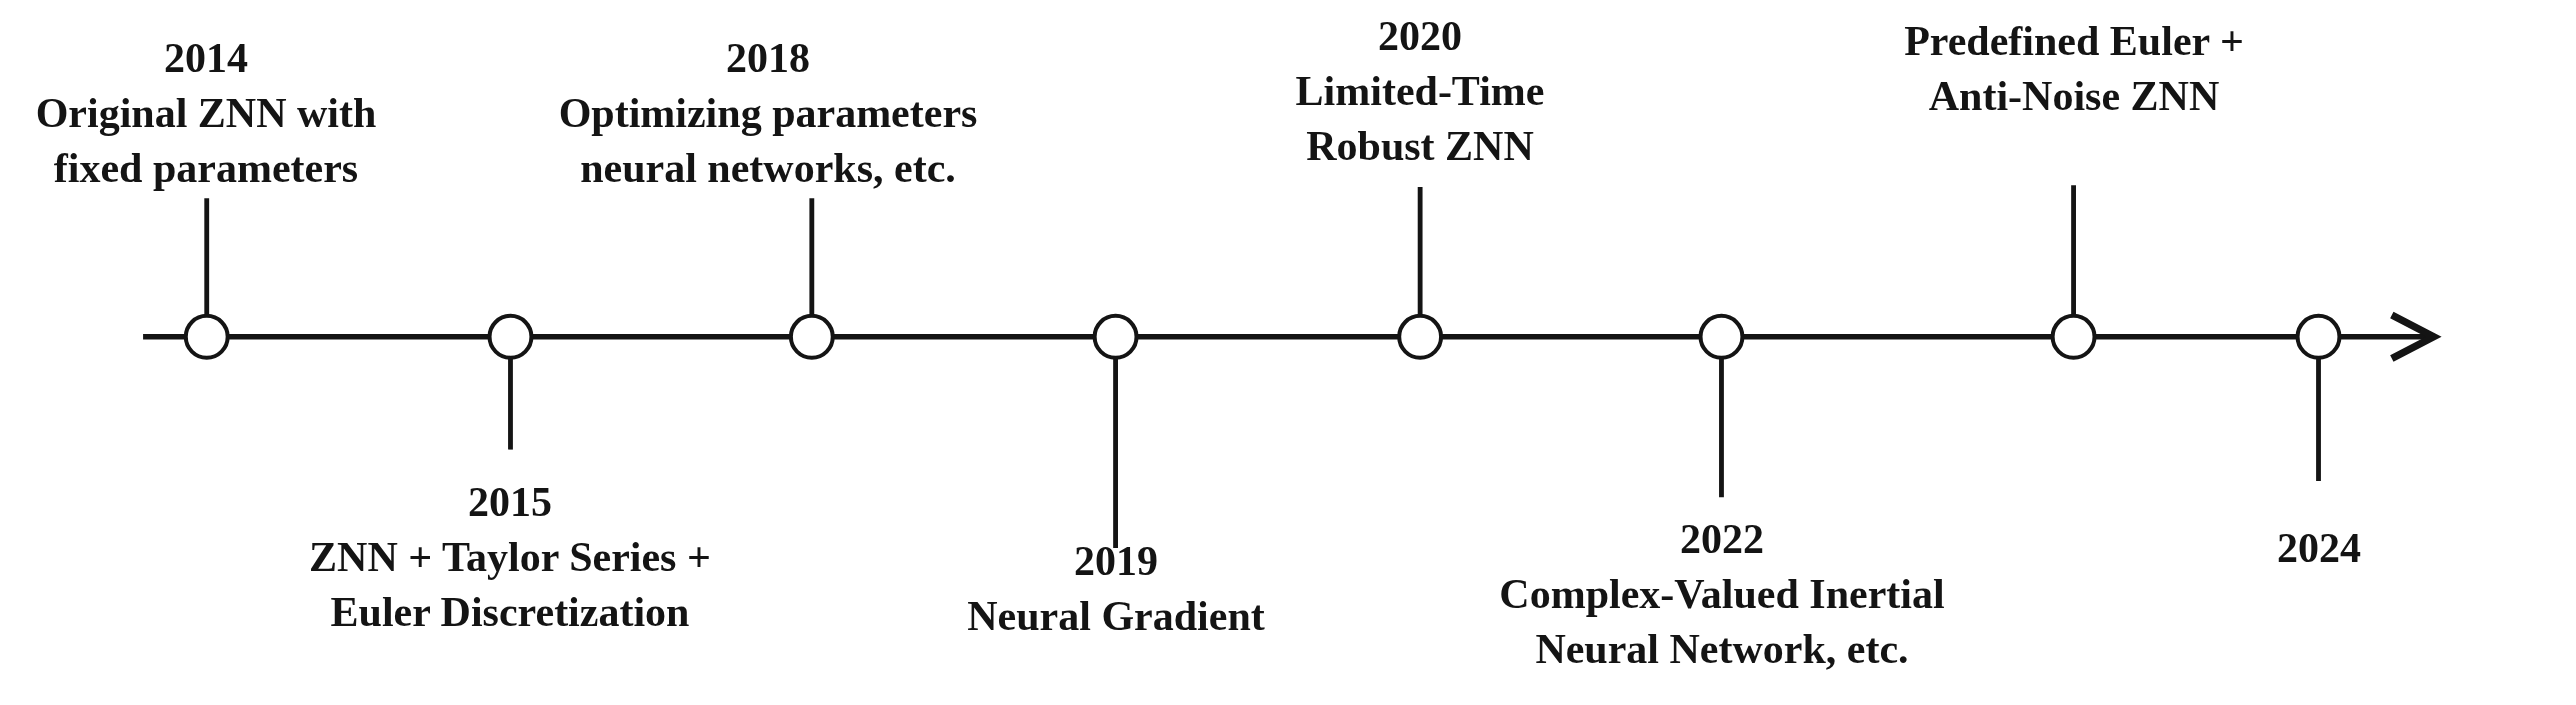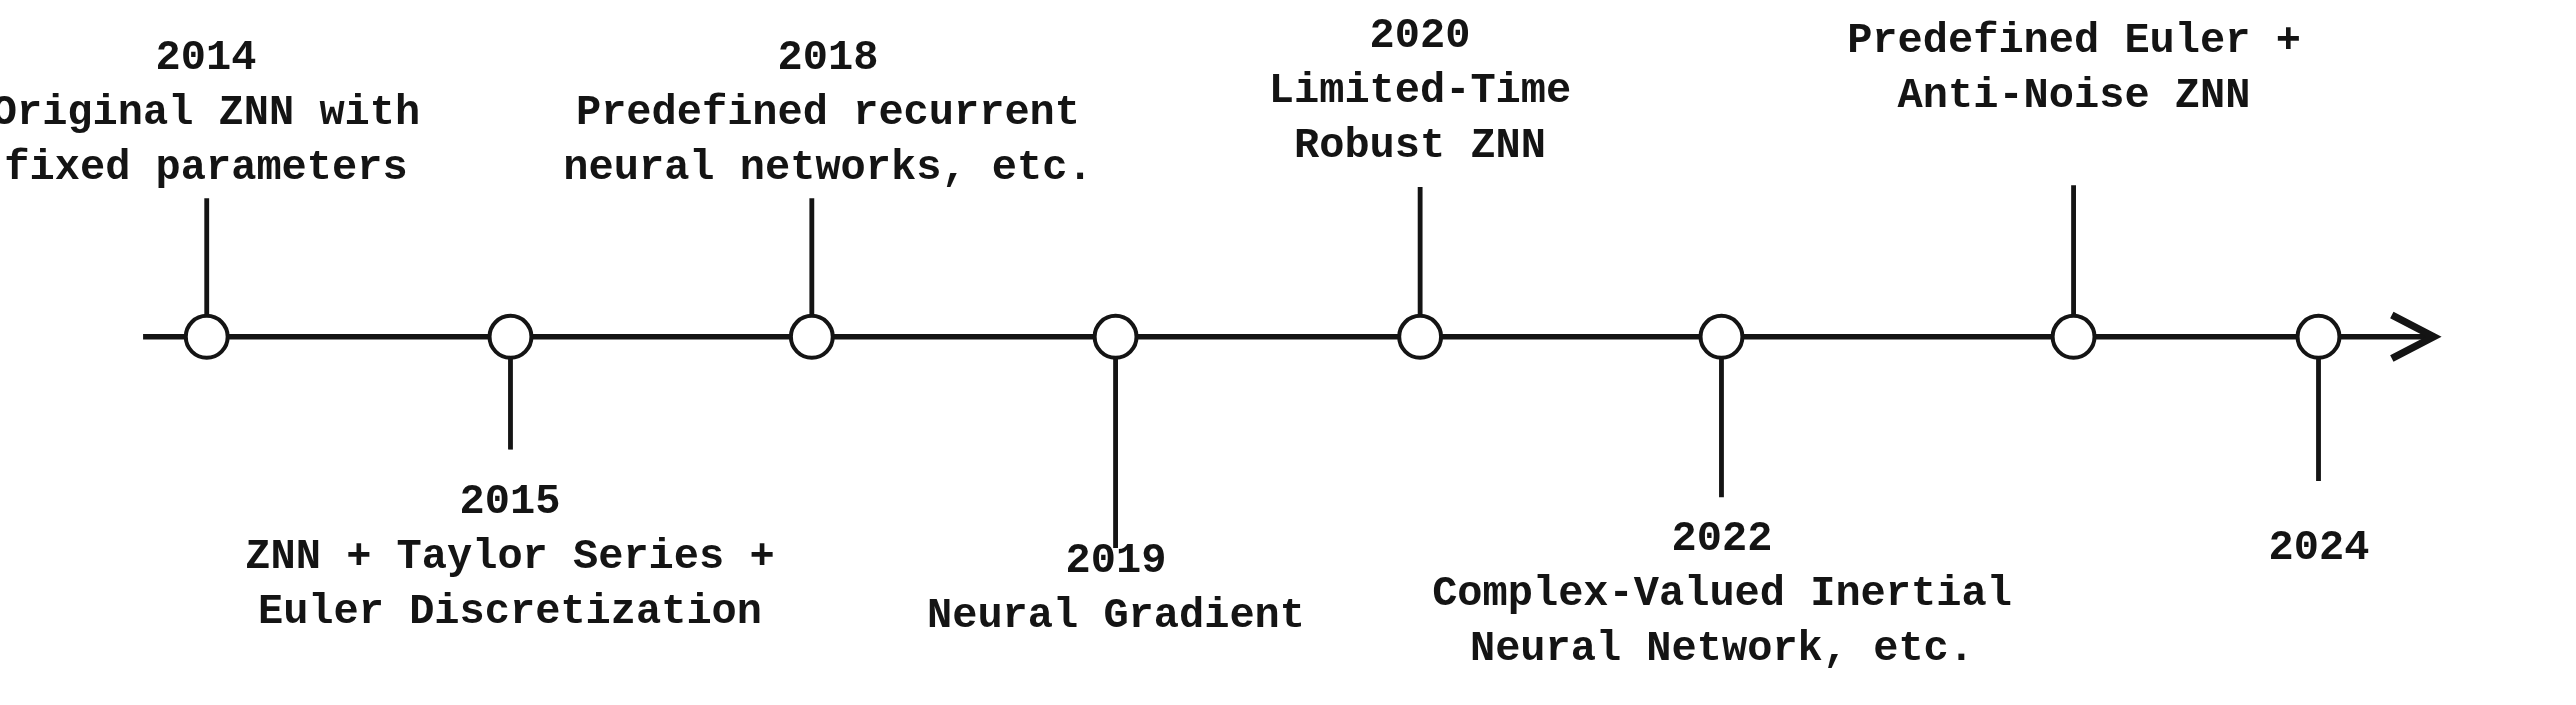--- a/index.html
+++ b/index.html
@@ -1,21 +1,21 @@
 <!DOCTYPE html>
 <html style="font-size:13px"><head>
 <meta charset="utf-8">
 <style>
   html, body { margin: 0; padding: 0; background: #ffffff; }
   .canvas {
     position: relative;
     width: 2576px;
     height: 705px;
     background: #ffffff;
-    font-family: Liberation Mono, monospace;
+    font-family: Liberation Serif, serif;
     color: #141414;
     overflow: hidden;
   }
   .axis-layer {
     position: absolute;
     left: 0; top: 0;
     width: 2576px; height: 705px;
   }
   .event-label {
     position: absolute;
@@ -66,23 +66,23 @@
     <span class="desc-line">Original ZNN with</span>
     <span class="desc-line">fixed parameters</span>
   </div>
 
   <div class="event-label below" style="left:510px; top:475px;">
     <span class="year">2015</span>
     <span class="desc-line">ZNN + Taylor Series +</span>
     <span class="desc-line">Euler Discretization</span>
   </div>
 
-  <div class="event-label above" style="left:828px; top:31px;">
+  <div class="event-label above" style="left:768px; top:31px;">
     <span class="year">2018</span>
-    <span class="desc-line">Predefined recurrent</span>
+    <span class="desc-line">Optimizing parameters</span>
     <span class="desc-line">neural networks, etc.</span>
   </div>
 
   <div class="event-label below" style="left:1116px; top:534px;">
     <span class="year">2019</span>
     <span class="desc-line">Neural Gradient</span>
   </div>
 
   <div class="event-label above" style="left:1420px; top:8.9px;">
     <span class="year">2020</span>

